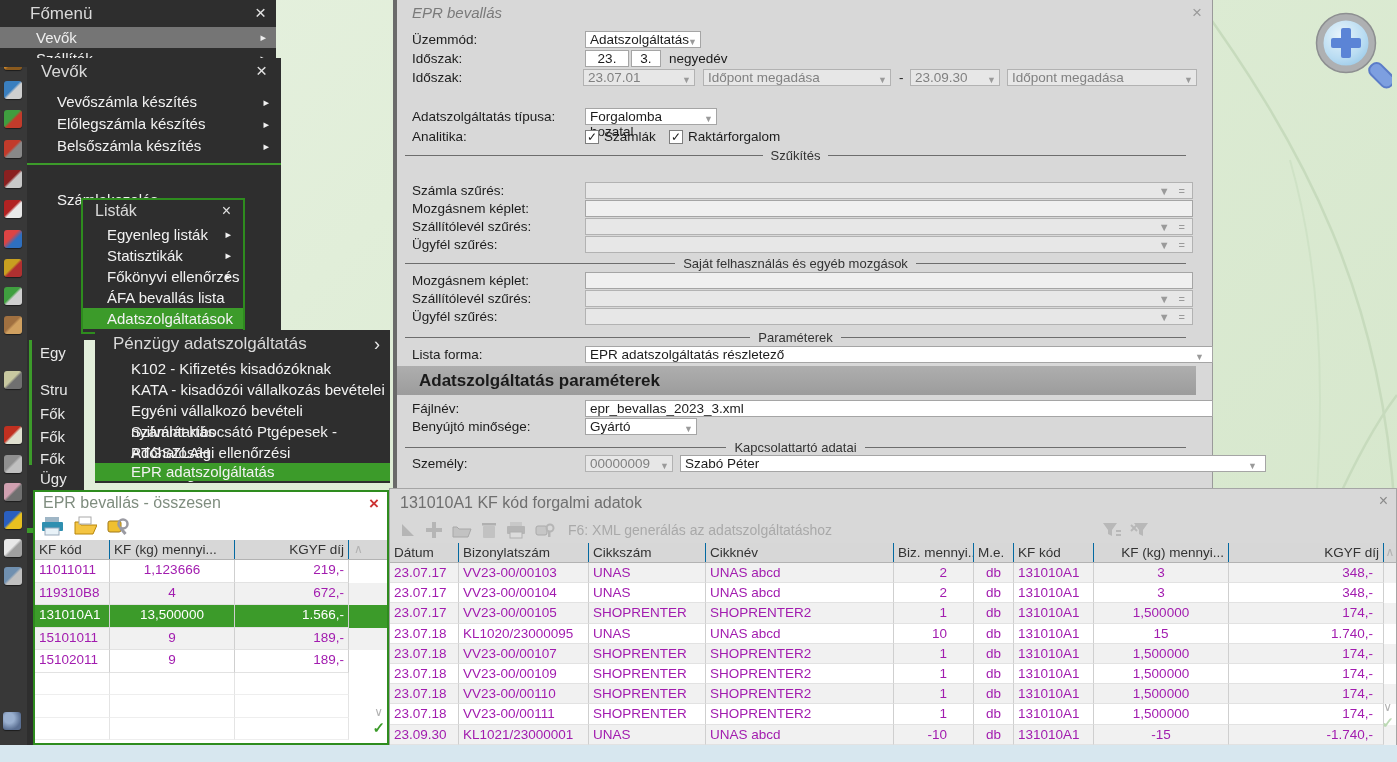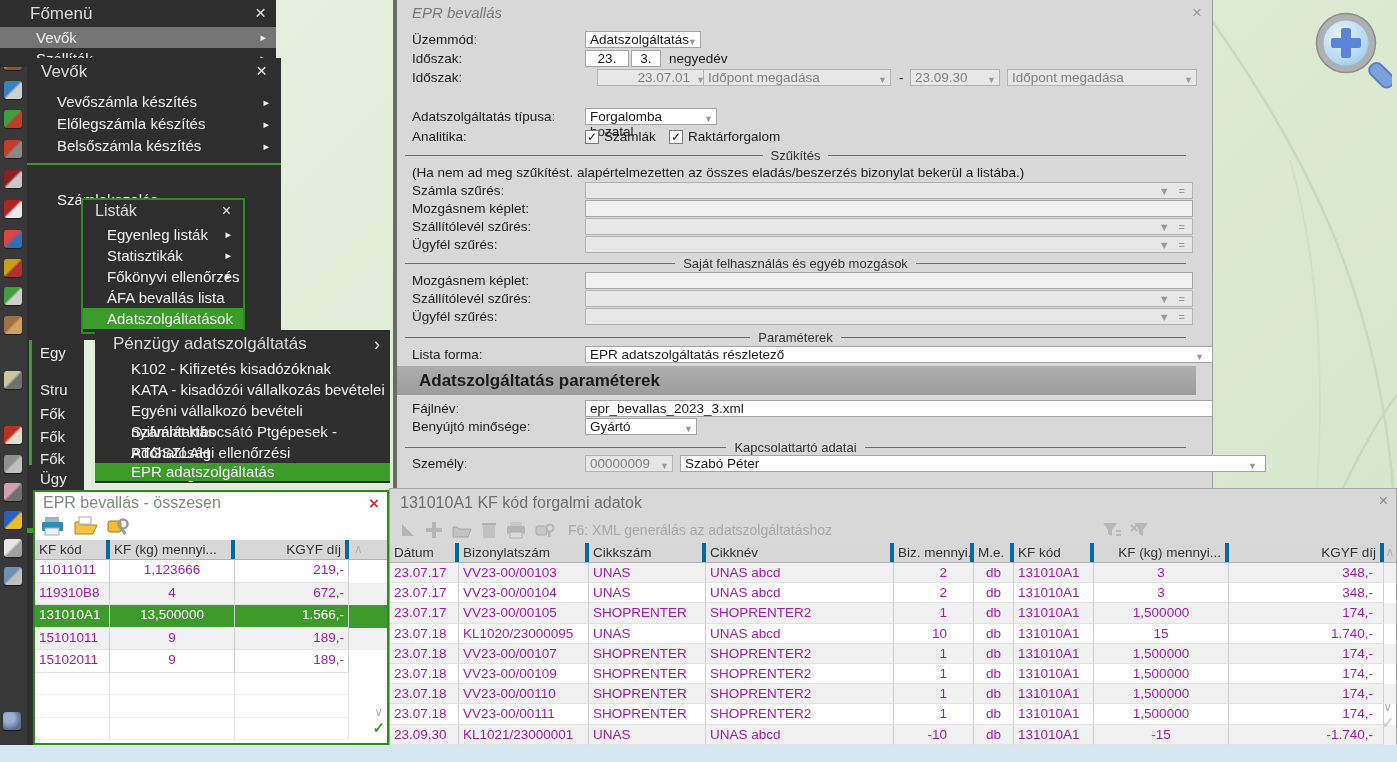--- a/index.html
+++ b/index.html
@@ -74,21 +74,21 @@
   .cb { position:absolute; top:1px; display:flex; align-items:center; gap:5px; }
   .cbbox { width:14px; height:14px; background:#fff; border:1px solid #7d7d7d;
     font-size:12px; line-height:13px; text-align:center; color:#222; }
   #banner { position:absolute; left:0; width:799px; height:29px;
     background:linear-gradient(#aeaeae,#9c9c9c); color:#1a1a1a; font-weight:bold;
     font-size:17px; line-height:29px; padding-left:22px; }
 
   
   .grid-head { display:flex; background:#d7d7d7; border-bottom:1px solid #b3b3b3;
     font-size:13.5px; color:#333; }
-  .grid-head span { padding:2px 4px; border-right:4px solid #0369a1; overflow:hidden;
+  .grid-head span { padding:2px 4px; border-right:1px solid #0369a1; overflow:hidden;
     white-space:nowrap; }
   .grow { display:flex; font-size:13.5px; color:#a21caf; }
   .grow span { padding:2px 4px; border-right:1px solid #cfcfcf; border-bottom:1px solid #e2e2e2;
     overflow:hidden; white-space:nowrap; }
   .chev { color:#b2b2b2; font-size:12px; }
   .checkmark { color:#3c9b2a; font-size:15px; font-weight:bold; }
 
   
   #summary { left:33px; top:490px; width:356px; height:255px; background:#fff;
     border:2px solid #2e8c1e; z-index:8; }
@@ -300,21 +300,21 @@
 
   <div class="frow" style="top:50px;">
     <span class="flabel">Időszak:</span>
     <div class="field" style="left:188px; width:44px; text-align:center;">23.</div>
     <div class="field" style="left:234px; width:30px; text-align:center;">3.</div>
     <span style="position:absolute; left:272px; top:1px;">negyedév</span>
   </div>
 
   <div class="frow" style="top:69px;">
     <span class="flabel">Időszak:</span>
-    <div class="combo disabled" style="left:200px; width:112px;text-align:right;">
+    <div class="combo disabled" style="left:186px; width:112px;">
       <span>23.07.01</span>
       <span class="dd">▼</span>
     </div>
     <div class="combo disabled" style="left:306px; width:188px;">
       <span>Időpont megadása</span>
       <span class="dd">▼</span>
     </div>
     <span style="position:absolute; left:502px; top:1px;">-</span>
     <div class="combo disabled" style="left:513px; width:90px;">
       <span>23.09.30</span>
@@ -341,23 +341,20 @@
       <span>Számlák</span>
     </div>
     <div class="cb" style="left:272px;">
       <span class="cbbox">✓</span>
       <span>Raktárforgalom</span>
     </div>
   </div>
 
   <div class="sep" style="top:148px;">
       <span>Szűkítés</span>
-    </div>
-  <div class="frow" style="top:164px;">
-      <span class="flabel">(Ha nem ad meg szűkítést. alapértelmezetten az összes eladás/beszerzés bizonylat bekerül a listába.)</span>
     </div>
 
   <div class="frow" style="top:182px;">
     <span class="flabel">Számla szűrés:</span>
     <div class="field disabled" style="left:188px; width:608px;">
       <span class="fico">▼ =</span>
     </div>
   </div>
   <div class="frow" style="top:200px;">
     <span class="flabel">Mozgásnem képlet:</span>

